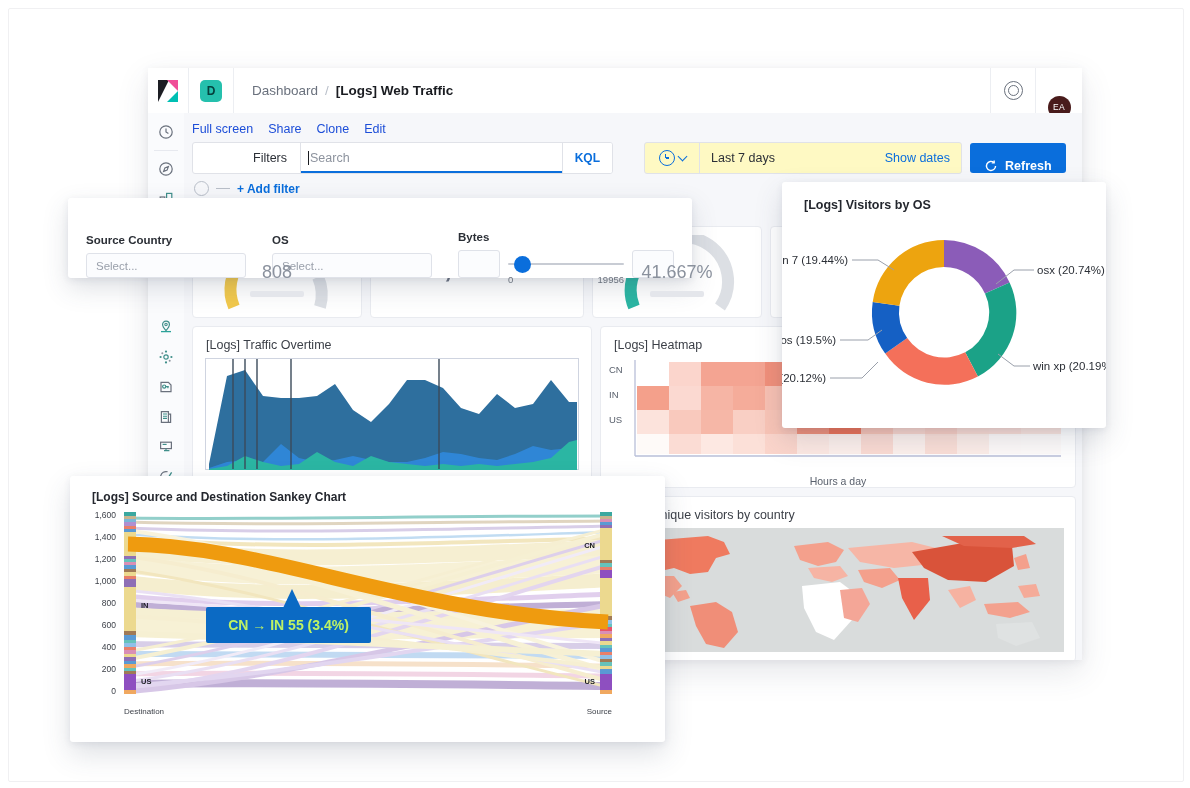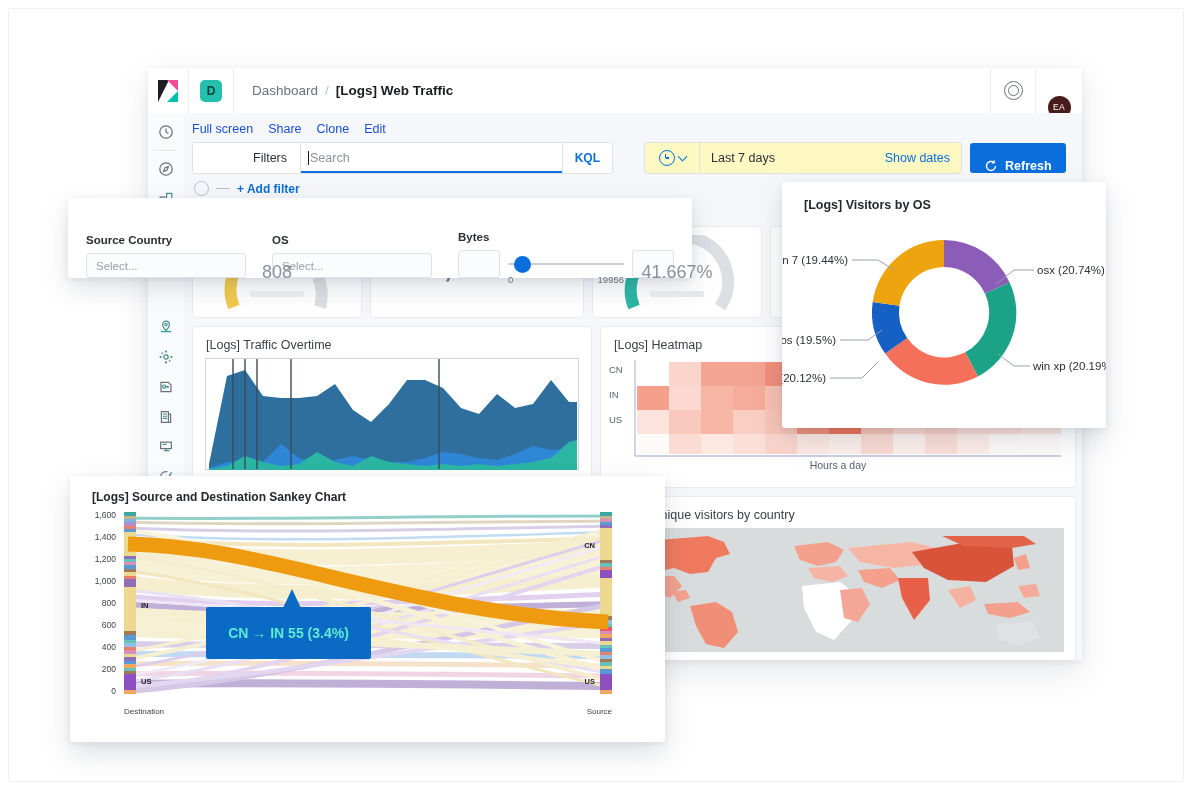--- a/index.html
+++ b/index.html
@@ -116,21 +116,21 @@
   .gauge-num{font-size:18px;color:#8a919d;position:relative;z-index:3;text-align:center;}
   .gauge-sub{position:absolute;bottom:20px;left:50%;transform:translateX(-50%);
     width:54px;height:6px;background:#e4e6eb;border-radius:2px;z-index:3;}
 
   
   .p-traffic{left:0;top:100px;width:398px;height:160px;}
   .p-heatmap{left:408px;top:100px;width:474px;height:160px;}
   .p-sankeyslot{left:0;top:270px;width:398px;height:164px;}
   .p-map{left:408px;top:270px;width:474px;height:164px;}
   .hm-ylabels{position:absolute;left:8px;top:30px;font-size:9.5px;color:#5a616d;line-height:25px;}
-  .hm-xlabel{position:absolute;bottom:16px;left:0;right:0;text-align:center;font-size:10.5px;color:#5a616d;}
+  .hm-xlabel{position:absolute;bottom:0;left:0;right:0;text-align:center;font-size:10.5px;color:#5a616d;}
 
   
   .filter-flyout{
     position:absolute;left:68px;top:198px;width:624px;height:80px;background:#fff;
     box-shadow:0 10px 26px rgba(60,70,95,.17), 0 2px 7px rgba(60,70,95,.09);
     border-radius:3px;display:flex;align-items:flex-end;padding:14px 18px 0 18px;box-sizing:border-box;gap:14px;
   }
   .ff-field{display:flex;flex-direction:column;gap:7px;}
   .ff-label{font-size:11.5px;color:#2b2f36;font-weight:700;}
   .ff-select{height:25px;border:1px solid #dfe2e9;border-radius:3px;background:#fbfcfe;
@@ -151,22 +151,22 @@
   .os-title{font-size:12.5px;font-weight:700;color:#24272e;padding:16px 0 0 22px;}
 
   
   .sankey-flyout{
     position:absolute;left:70px;top:476px;width:595px;height:266px;background:#fff;
     box-shadow:0 12px 28px rgba(60,70,95,.17), 0 2px 7px rgba(60,70,95,.09);border-radius:3px;
   }
   .sk-title{font-size:12px;font-weight:700;color:#24272e;padding:14px 0 0 22px;}
   .sk-node-label{font-size:7.5px;fill:#1a1c21;font-weight:700;}
   .sk-tooltip{
-    position:absolute;left:206px;top:607px;width:165px;height:52px;background:#0b6ac4;border-radius:2px;
-    display:flex;align-items:center;justify-content:center;color:#5eead4;font-size:14px;font-weight:700;
+    position:absolute;left:206px;top:607px;width:165px;height:36px;background:#0b6ac4;border-radius:2px;
+    display:flex;align-items:center;justify-content:center;color:#bef264;font-size:14px;font-weight:700;
   }
   .sk-tooltip-arrow{position:absolute;left:283px;top:589px;width:0;height:0;
     border-left:9px solid transparent;border-right:9px solid transparent;border-bottom:19px solid #0b6ac4;}
 </style>
 </head>
 <body>
 
 <div class="page-frame"></div>
 
 <div class="kb-window">

